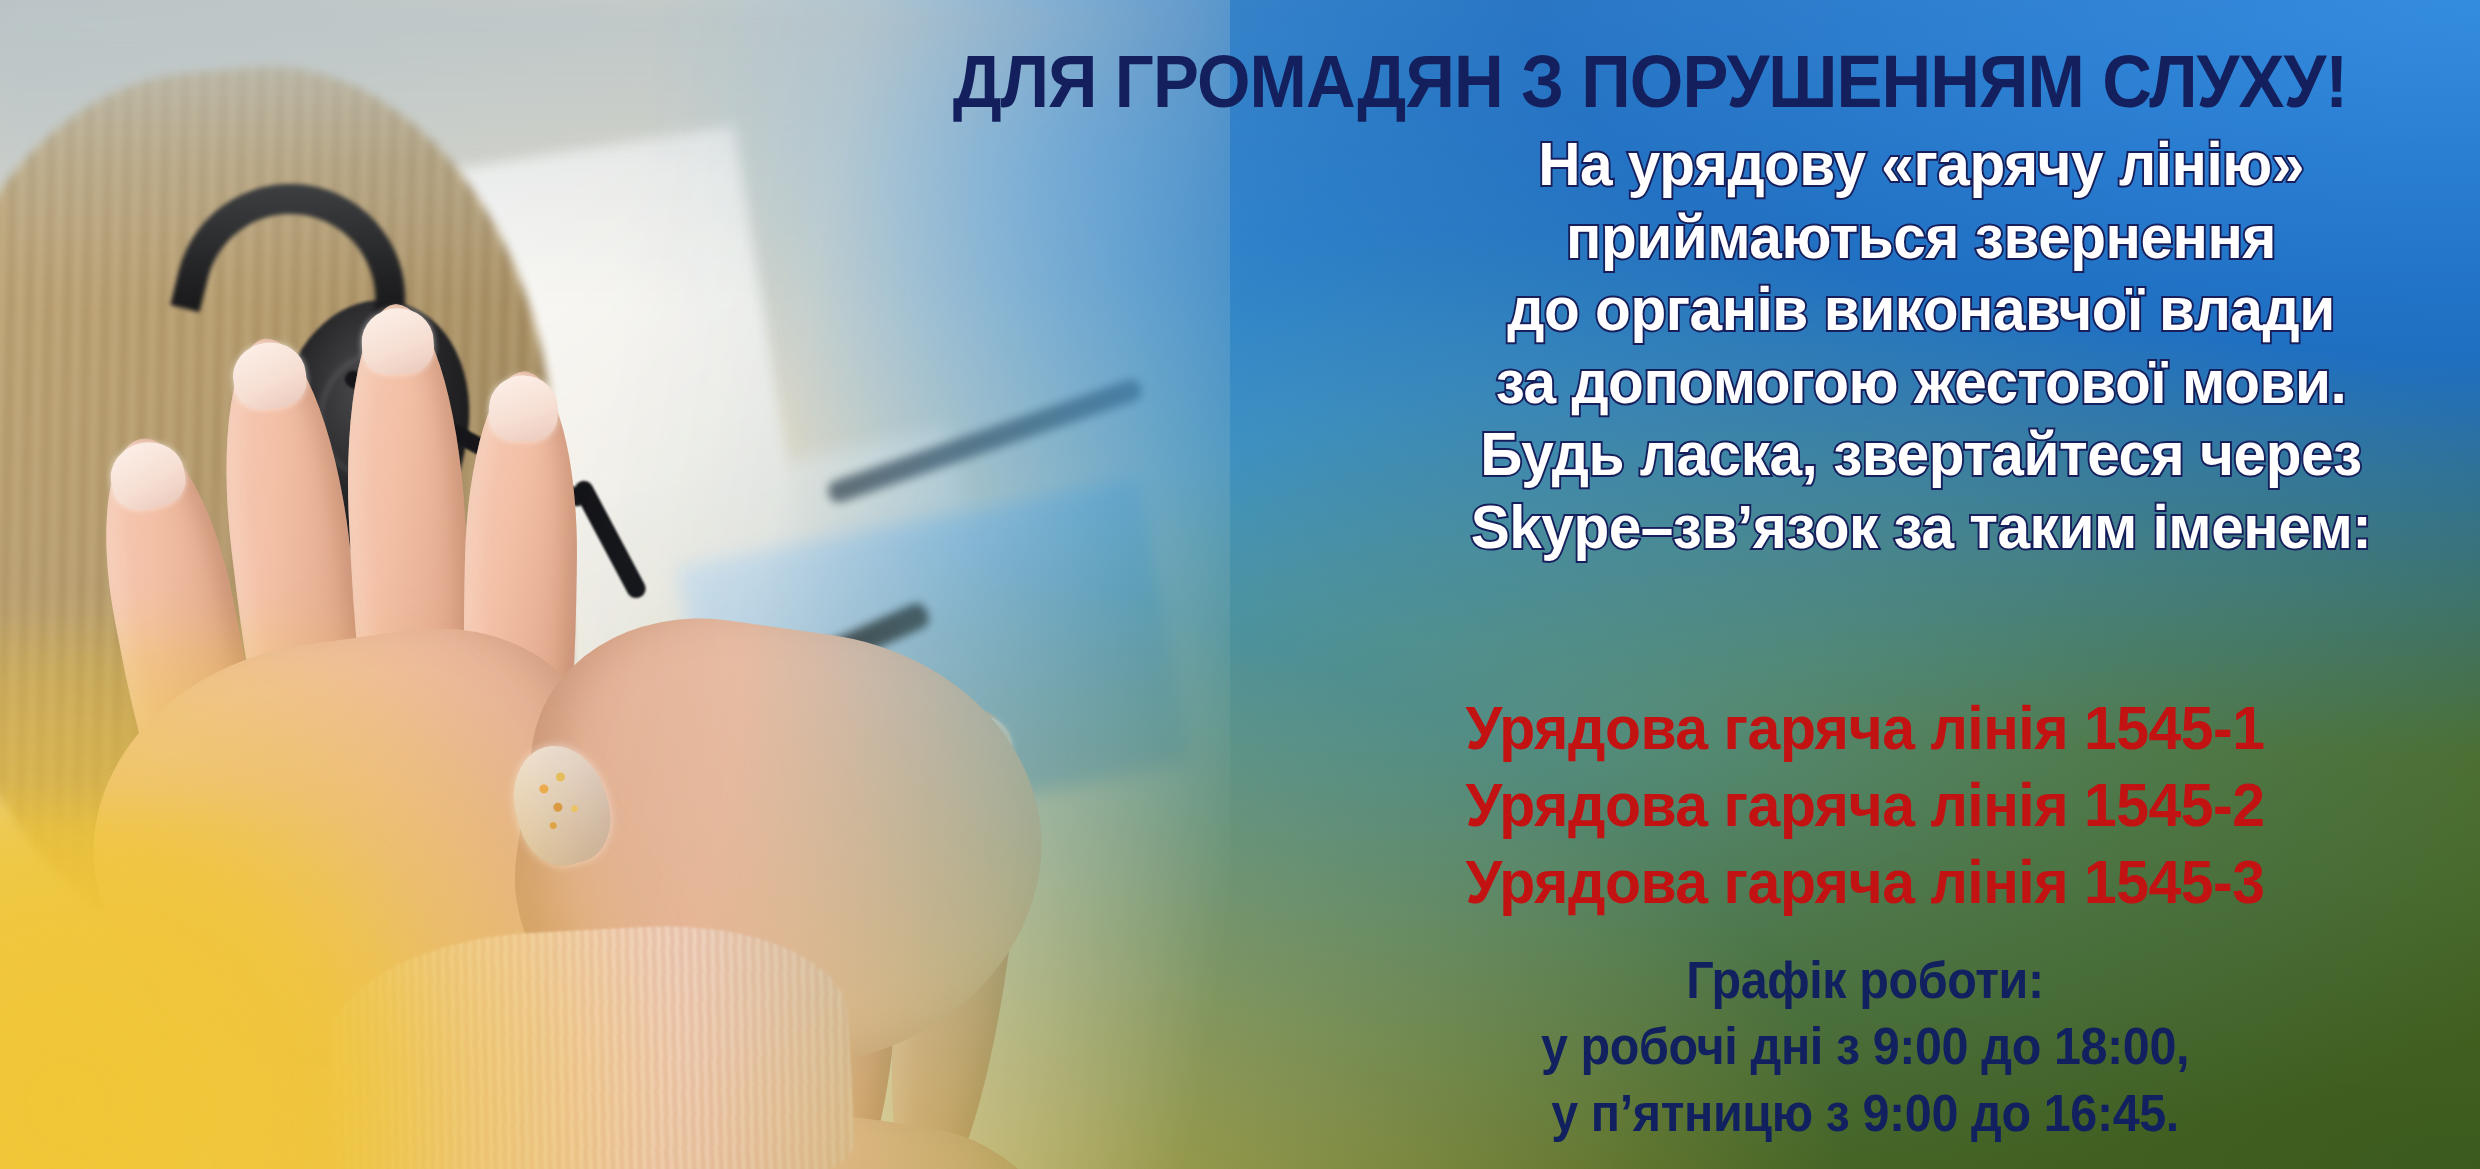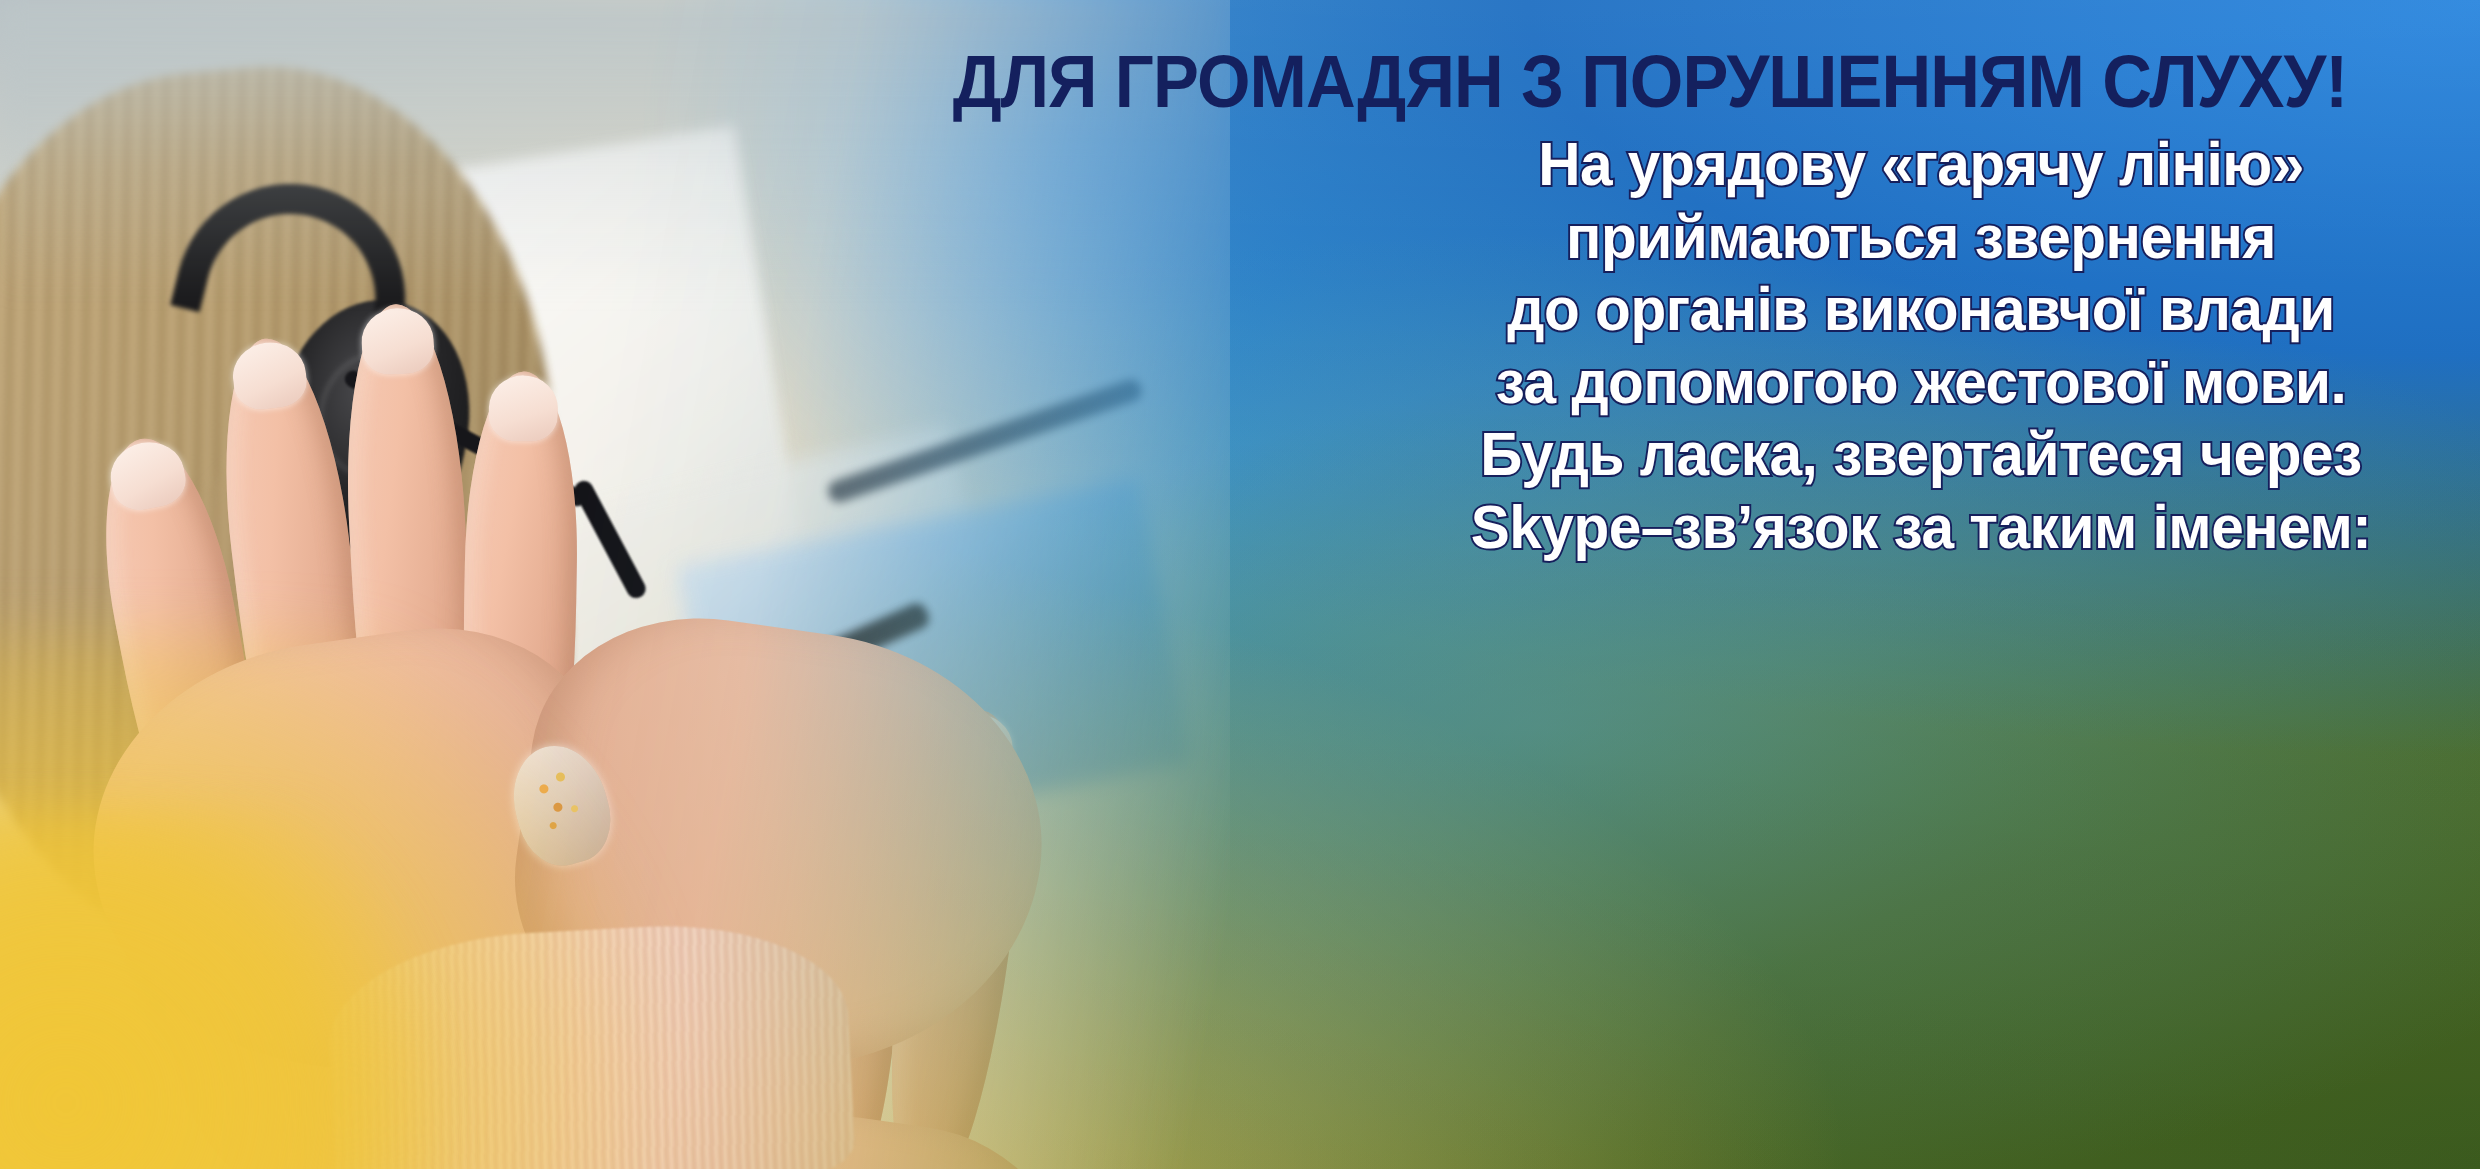--- a/index.html
+++ b/index.html
@@ -387,16 +387,26 @@
 
     <div class="body-block">
       <div class="body-line">На урядову «гарячу лінію»</div>
       <div class="body-line">приймаються  звернення</div>
       <div class="body-line">до органів виконавчої влади</div>
       <div class="body-line">за допомогою жестової мови.</div>
       <div class="body-line">Будь ласка, звертайтеся через</div>
       <div class="body-line">Skype–зв’язок за таким іменем:</div>
     </div>
 
-
+    <div class="hotline-block">
+      <div class="hotline-line">Урядова гаряча лінія 1545-1</div>
+      <div class="hotline-line">Урядова гаряча лінія 1545-2</div>
+      <div class="hotline-line">Урядова гаряча лінія 1545-3</div>
+    </div>
+
+    <div class="schedule-block">
+      <div class="schedule-line">Графік роботи:</div>
+      <div class="schedule-line">у робочі дні з 9:00 до 18:00,</div>
+      <div class="schedule-line">у п’ятницю з 9:00 до 16:45.</div>
+    </div>
 
   </div>
 </div>
 
 </body></html>

